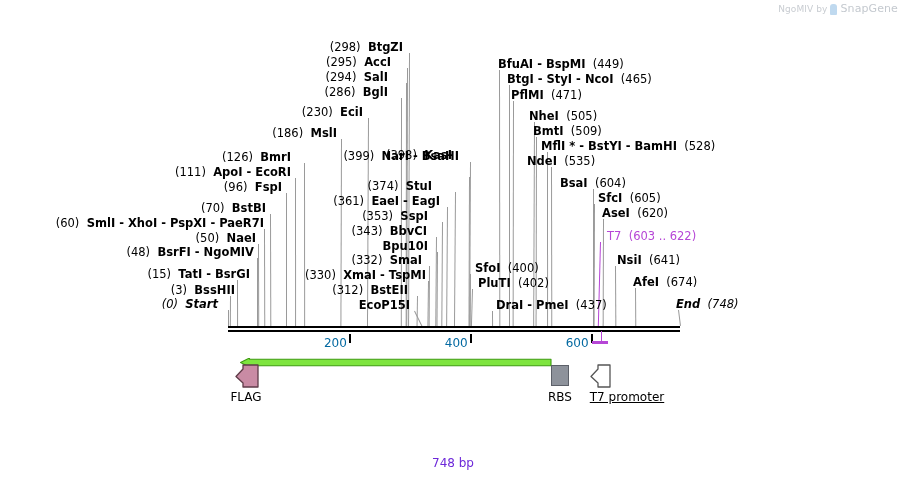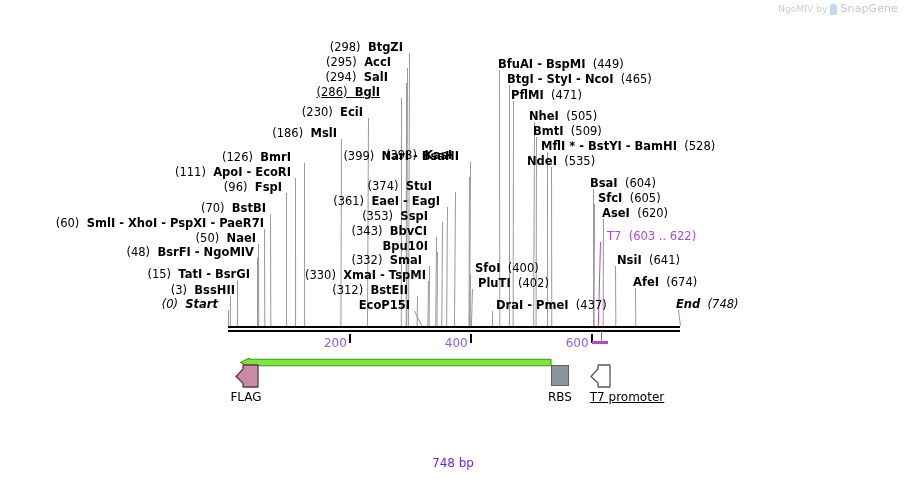--- a/index.html
+++ b/index.html
@@ -56,21 +56,21 @@
     position:absolute;
     left:228px; top:326px;
     width:452px; height:6px;
   }
   #backbone .strand{position:absolute;left:0;width:100%;height:1.6px;background:#000;}
   #backbone .s1{top:0;}
   #backbone .s2{top:4.4px;}
 
   
   .tick{position:absolute;width:2.5px;height:9px;background:#000;top:334px;}
-  .tlabel{position:absolute;top:336px;font-size:12px;color:#8b5cf6;transform:translateX(-100%);
+  .tlabel{position:absolute;top:336px;font-size:12px;color:#0369a1;transform:translateX(-100%);
           font-family:"DejaVu Sans","Liberation Sans",sans-serif;}
 
   
   .t7span{position:absolute;background:#b646d6;height:2.5px;top:341px;}
   .t7tickline{position:absolute;background:#b646d6;width:1.2px;}
 
   
   #orf{position:absolute;left:240px;top:352px;width:310px;height:9px;}
   .featlabel{position:absolute;font-size:12px;color:#000;white-space:nowrap;
              transform:translateX(-50%);}
@@ -149,21 +149,21 @@
       <div class="lbl r" style="left: 250px; top: 268px;"><span class="pos">(15)&nbsp;&nbsp;</span><span>TatI  - BsrGI</span></div>
       <div class="lbl r" style="left: 254px; top: 246px;"><span class="pos">(48)&nbsp;&nbsp;</span><span>BsrFI  - NgoMIV</span></div>
       <div class="lbl r" style="left: 256px; top: 232px;"><span class="pos">(50)&nbsp;&nbsp;</span><span>NaeI</span></div>
       <div class="lbl r" style="left: 264px; top: 217px;"><span class="pos">(60)&nbsp;&nbsp;</span><span>SmlI  - XhoI  - PspXI  - PaeR7I</span></div>
       <div class="lbl r" style="left: 266px; top: 202px;"><span class="pos">(70)&nbsp;&nbsp;</span><span>BstBI</span></div>
       <div class="lbl r" style="left: 282px; top: 181px;"><span class="pos">(96)&nbsp;&nbsp;</span><span>FspI</span></div>
       <div class="lbl r" style="left: 291px; top: 166px;"><span class="pos">(111)&nbsp;&nbsp;</span><span>ApoI  - EcoRI</span></div>
       <div class="lbl r" style="left: 291px; top: 151px;"><span class="pos">(126)&nbsp;&nbsp;</span><span>BmrI</span></div>
       <div class="lbl r" style="left: 337px; top: 127px;"><span class="pos">(186)&nbsp;&nbsp;</span><span>MslI</span></div>
       <div class="lbl r" style="left: 363px; top: 106px;"><span class="pos">(230)&nbsp;&nbsp;</span><span>EciI</span></div>
-      <div class="lbl r" style="left: 380px; top: 86px; text-decoration: underline;"><span class="pos">(286)&nbsp;&nbsp;</span><span>BglI</span></div>
+      <div class="lbl r" style="left: 388px; top: 86px;"><span class="pos">(286)&nbsp;&nbsp;</span><span>BglI</span></div>
       <div class="lbl r" style="left: 388px; top: 71px;"><span class="pos">(294)&nbsp;&nbsp;</span><span>SalI</span></div>
       <div class="lbl r" style="left: 391px; top: 56px;"><span class="pos">(295)&nbsp;&nbsp;</span><span>AccI</span></div>
       <div class="lbl r" style="left: 403px; top: 41px;"><span class="pos">(298)&nbsp;&nbsp;</span><span>BtgZI</span></div>
       <div class="lbl r" style="left: 410px; top: 299px;"><span class="pos"></span><span>EcoP15I</span></div>
       <div class="lbl r" style="left: 408px; top: 284px;"><span class="pos">(312)&nbsp;&nbsp;</span><span>BstEII</span></div>
       <div class="lbl r" style="left: 426px; top: 269px;"><span class="pos">(330)&nbsp;&nbsp;</span><span>XmaI  - TspMI</span></div>
       <div class="lbl r" style="left: 422px; top: 254px;"><span class="pos">(332)&nbsp;&nbsp;</span><span>SmaI</span></div>
       <div class="lbl r" style="left: 427px; top: 225px;"><span class="pos">(343)&nbsp;&nbsp;</span><span>BbvCI</span></div>
       <div class="lbl r" style="left: 428px; top: 240px;"><span class="pos"></span><span>Bpu10I</span></div>
       <div class="lbl r" style="left: 428px; top: 210px;"><span class="pos">(353)&nbsp;&nbsp;</span><span>SspI</span></div>
@@ -174,21 +174,21 @@
       <div class="lbl" style="left: 475px; top: 262px;"><span>SfoI</span><span class="pos">&nbsp;&nbsp;(400)</span></div>
       <div class="lbl" style="left: 478px; top: 277px;"><span>PluTI</span><span class="pos">&nbsp;&nbsp;(402)</span></div>
       <div class="lbl" style="left: 496px; top: 299px;"><span>DraI - PmeI</span><span class="pos">&nbsp;&nbsp;(437)</span></div>
       <div class="lbl" style="left: 498px; top: 58px;"><span>BfuAI  - BspMI</span><span class="pos">&nbsp;&nbsp;(449)</span></div>
       <div class="lbl" style="left: 507px; top: 73px;"><span>BtgI - StyI  - NcoI</span><span class="pos">&nbsp;&nbsp;(465)</span></div>
       <div class="lbl" style="left: 511px; top: 89px;"><span>PflMI</span><span class="pos">&nbsp;&nbsp;(471)</span></div>
       <div class="lbl" style="left: 529px; top: 110px;"><span>NheI</span><span class="pos">&nbsp;&nbsp;(505)</span></div>
       <div class="lbl" style="left: 533px; top: 125px;"><span>BmtI</span><span class="pos">&nbsp;&nbsp;(509)</span></div>
       <div class="lbl" style="left: 541px; top: 140px;"><span>MflI * - BstYI - BamHI</span><span class="pos">&nbsp;&nbsp;(528)</span></div>
       <div class="lbl" style="left: 527px; top: 155px;"><span>NdeI</span><span class="pos">&nbsp;&nbsp;(535)</span></div>
-      <div class="lbl" style="left: 590px; top: 177px; text-align: right;"><span>BsaI</span><span class="pos">&nbsp;&nbsp;(604)</span></div>
+      <div class="lbl" style="left: 560px; top: 177px; text-align: right;"><span>BsaI</span><span class="pos">&nbsp;&nbsp;(604)</span></div>
       <div class="lbl" style="left: 598px; top: 192px;"><span>SfcI</span><span class="pos">&nbsp;&nbsp;(605)</span></div>
       <div class="lbl" style="left: 602px; top: 207px;"><span>AseI</span><span class="pos">&nbsp;&nbsp;(620)</span></div>
       <div class="lbl t7" style="left: 607px; top: 230px;"><span>T7</span><span class="pos">&nbsp;&nbsp;(603 .. 622)</span></div>
       <div class="lbl" style="left: 617px; top: 254px;"><span>NsiI</span><span class="pos">&nbsp;&nbsp;(641)</span></div>
       <div class="lbl" style="left: 633px; top: 276px;"><span>AfeI</span><span class="pos">&nbsp;&nbsp;(674)</span></div>
       <div class="lbl ital" style="left: 676px; top: 298px;"><span>End</span><span class="pos">&nbsp;&nbsp;(748)</span></div>
     </div>
 
   <div id="backbone">
     <div class="strand s1"></div>

